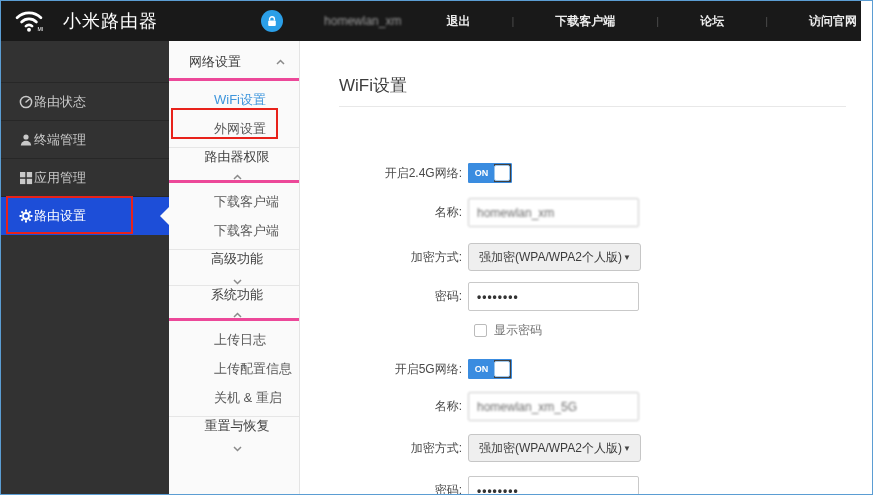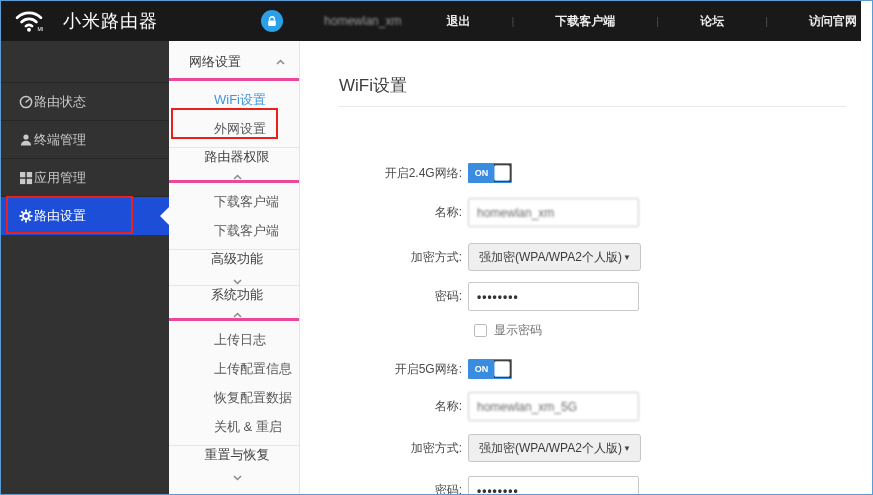--- a/index.html
+++ b/index.html
@@ -213,21 +213,20 @@
     <div class="sec has-items">
       <div class="sec-header">
         <span>系统功能</span>
         <svg width="9" height="6" viewBox="0 0 9 6">
           <polyline points="1,5 4.5,1.5 8,5" fill="none" stroke="#8a8a8a" stroke-width="1.5"></polyline>
           </svg>
       </div>
       <div class="sec-items">
         <div class="sec-item">上传日志</div>
         <div class="sec-item">上传配置信息</div>
-        <div class="sec-item">恢复配置数据</div>
         <div class="sec-item">关机 &amp; 重启</div>
       </div>
     </div>
 
     <div class="sec">
       <div class="sec-header">
         <span>重置与恢复</span>
         <svg width="9" height="6" viewBox="0 0 9 6">
           <polyline points="1,1 4.5,4.5 8,1" fill="none" stroke="#8a8a8a" stroke-width="1.5"></polyline>
           </svg>

